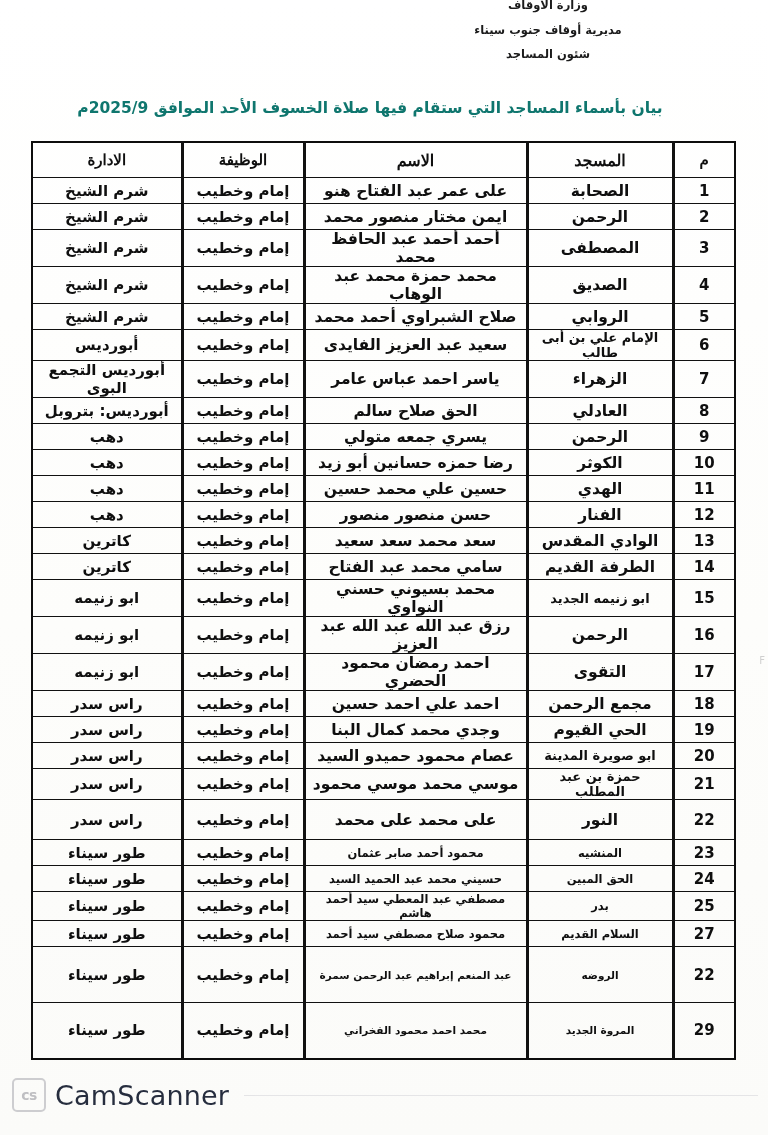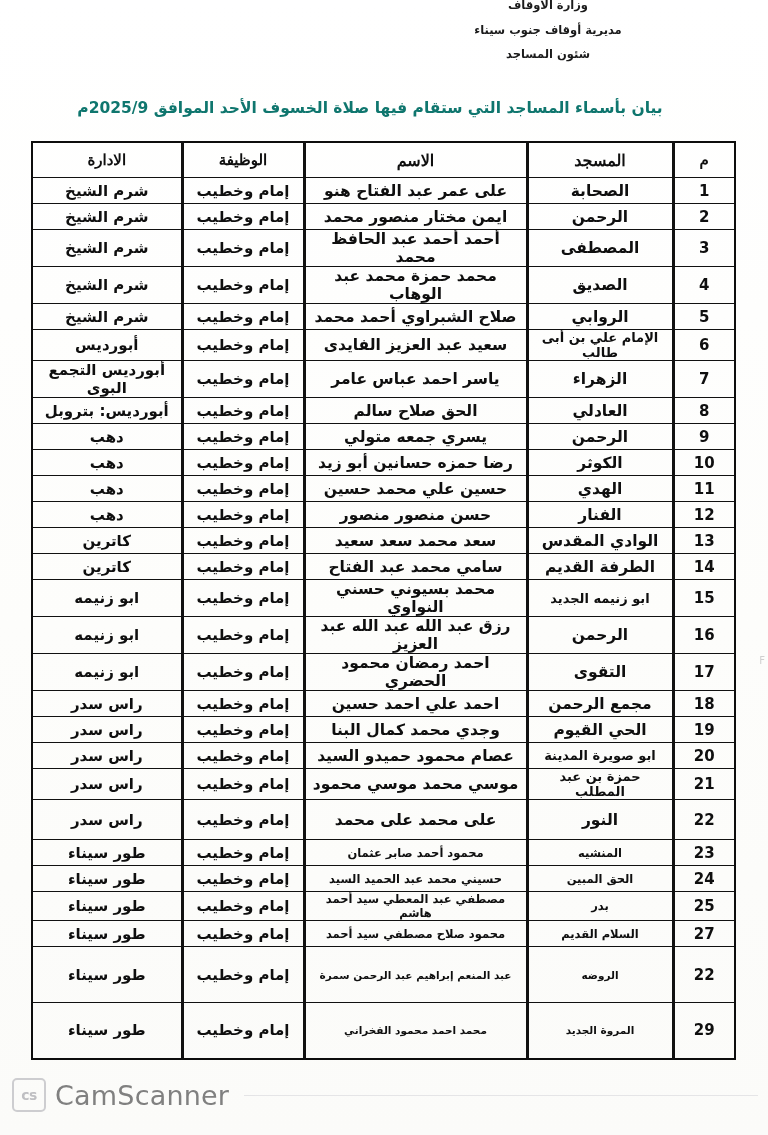--- a/index.html
+++ b/index.html
@@ -151,21 +151,21 @@
     align-items: center;
     justify-content: center;
     font-size: 14px;
     font-weight: 700;
     color: #b9b9bd;
     letter-spacing: -0.5px;
     flex: 0 0 auto;
   }
   .cs-text {
     font-size: 27px;
-    color: #737373;
+    color: #0f172a;
     font-weight: 400;
     letter-spacing: 0.2px;
     white-space: nowrap;
   }
   .cs-arabic {
     font-size: 20px;
     color: #c4c4c8;
     direction: rtl;
     white-space: nowrap;
     margin-left: 2px;

